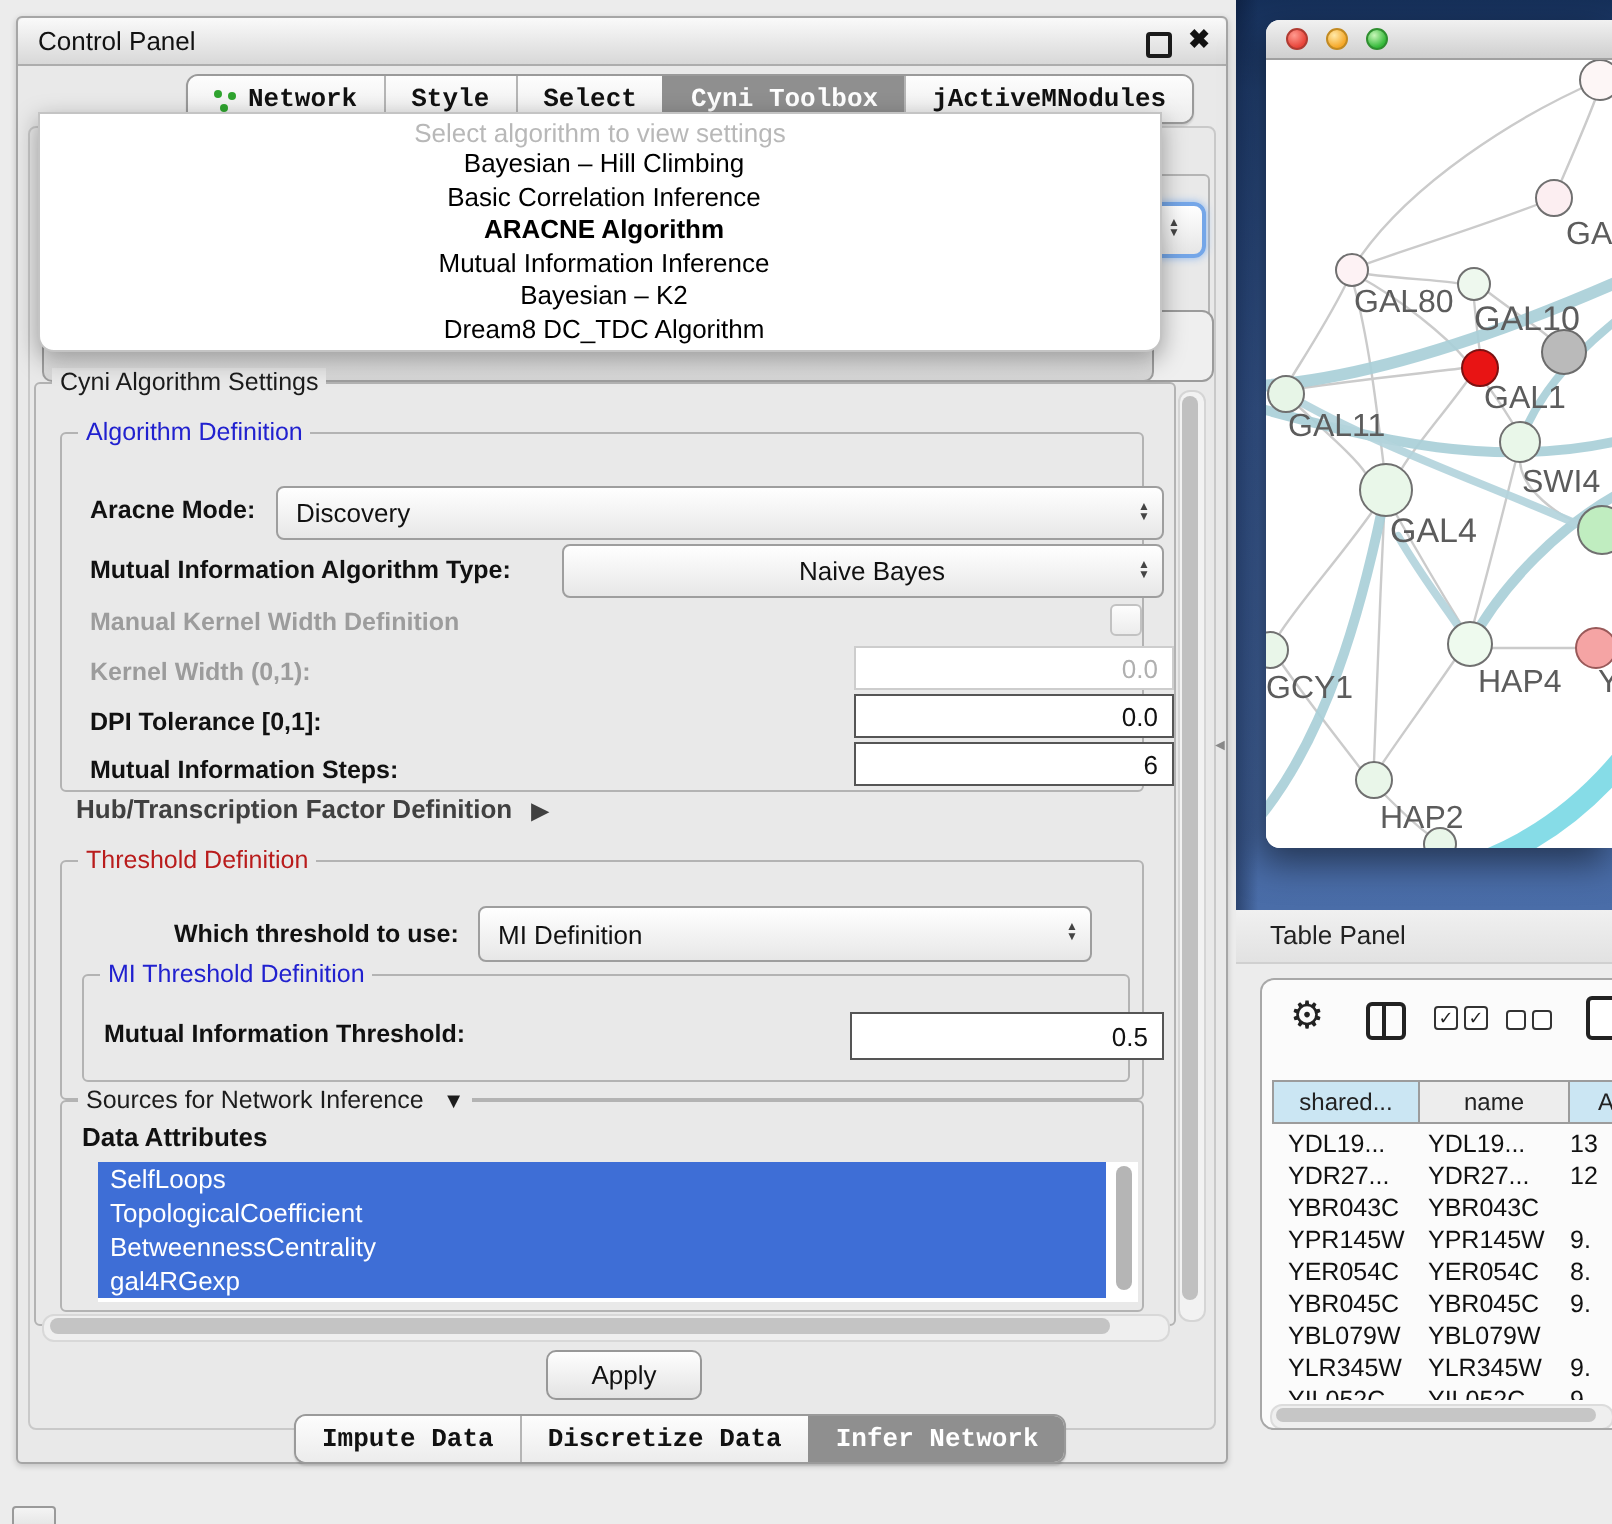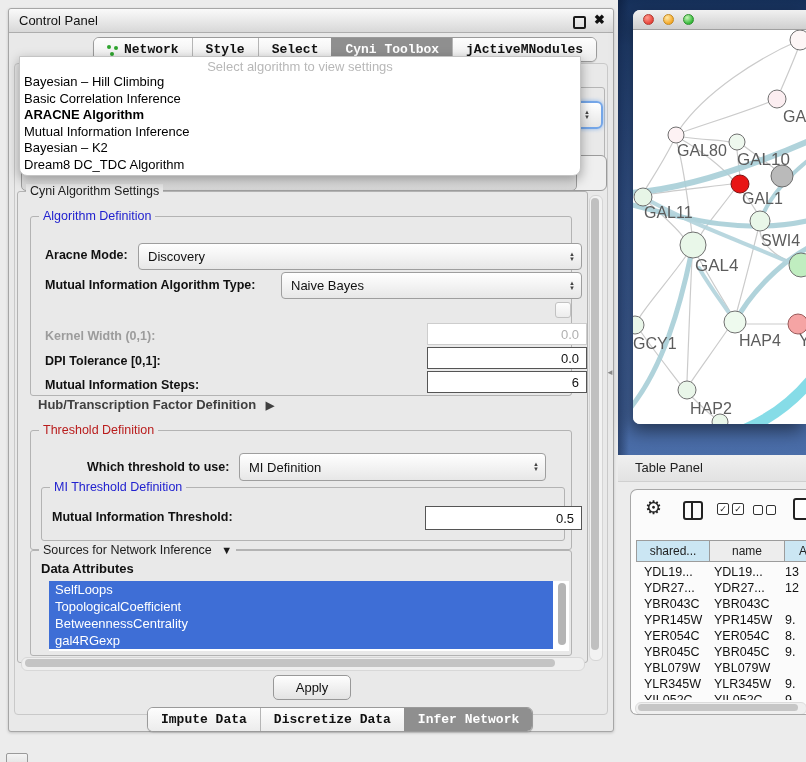--- a/index.html
+++ b/index.html
@@ -32,21 +32,21 @@
       border-radius:6px;background:linear-gradient(#fff,#e6e6e6);box-shadow:0 0 4px #8bb6ee;}
   .frag-combo-focus .arrows{left:7px;}
   .frag-combo2{position:absolute;left:558px;top:146px;width:38px;height:34px;border:1px solid #9b9b9b;
       border-radius:6px;background:#efefef;}
   .frag-bar{position:absolute;left:12px;top:158px;width:554px;height:22px;border:1px solid #9e9e9e;
       border-radius:5px;background:linear-gradient(#f4f4f4,#d6d6d6);}
   
   .algo-popup{position:absolute;left:10px;top:47px;width:560px;height:118px;background:#fff;
       border:1px solid #c4c4c4;border-radius:0 0 8px 8px;box-shadow:0 4px 12px rgba(0,0,0,.35);z-index:5;}
   .pp-placeholder{margin-top:2px;text-align:center;font-size:13px;color:#b8b8b8;line-height:15px;}
-  .pp-list{margin-left:4px;}
+  .pp-list{margin-left:4px;text-align:center;}
   .pp-item{font-size:13px;line-height:16.5px;color:#000;}
   .pp-item.b{font-weight:bold;}
   
   .gbox{position:absolute;border:1px solid #b3b3b3;border-radius:3px;}
   .gbox>.legend{position:absolute;top:-8px;left:8px;background:#e9e9e9;padding:0 4px;font-size:12.5px;white-space:nowrap;}
   .legend.blue{color:#2121cf;}
   .legend.green{color:#b91c1c;}
   .legend.dark{color:#1c1c1c;}
   .lbl{position:absolute;font-size:12.5px;font-weight:bold;color:#111;white-space:nowrap;}
   .lbl.dis{color:#9c9c9c;}
@@ -188,28 +188,29 @@
         <span class="lbl" style="left:14px;top:31px;">Aracne Mode:</span>
         <div class="combo" style="left:107px;top:26px;width:433px;height:25px;">
           <span>Discovery</span>
           <span class="arrows">
               <span>▲</span>
               <span>▼</span>
             </span>
         </div>
 
         <span class="lbl" style="left:14px;top:61px;">Mutual Information Algorithm Type:</span>
-        <div class="combo" style="left:250px;top:55px;width:290px;height:25px;">
+        <div class="combo" style="left:250px;top:55px;width:290px;height:25px;justify-content:center;">
           <span>Naive Bayes</span>
           <span class="arrows">
               <span>▲</span>
               <span>▼</span>
             </span>
         </div>
 
+        <span class="lbl dis" style="left:14px;top:87px;">Manual Kernel Width Definition</span>
         <span class="chk" style="left:524px;top:85px;"></span>
 
         <span class="lbl dis" style="left:14px;top:112px;">Kernel Width (0,1):</span>
         <div class="tin dis" style="left:396px;top:106px;width:144px;height:20px;">
           <span>0.0</span>
         </div>
 
         <span class="lbl" style="left:14px;top:137px;">DPI Tolerance [0,1]:</span>
         <div class="tin strong" style="left:396px;top:130px;width:144px;height:20px;">
           <span>0.0</span>

